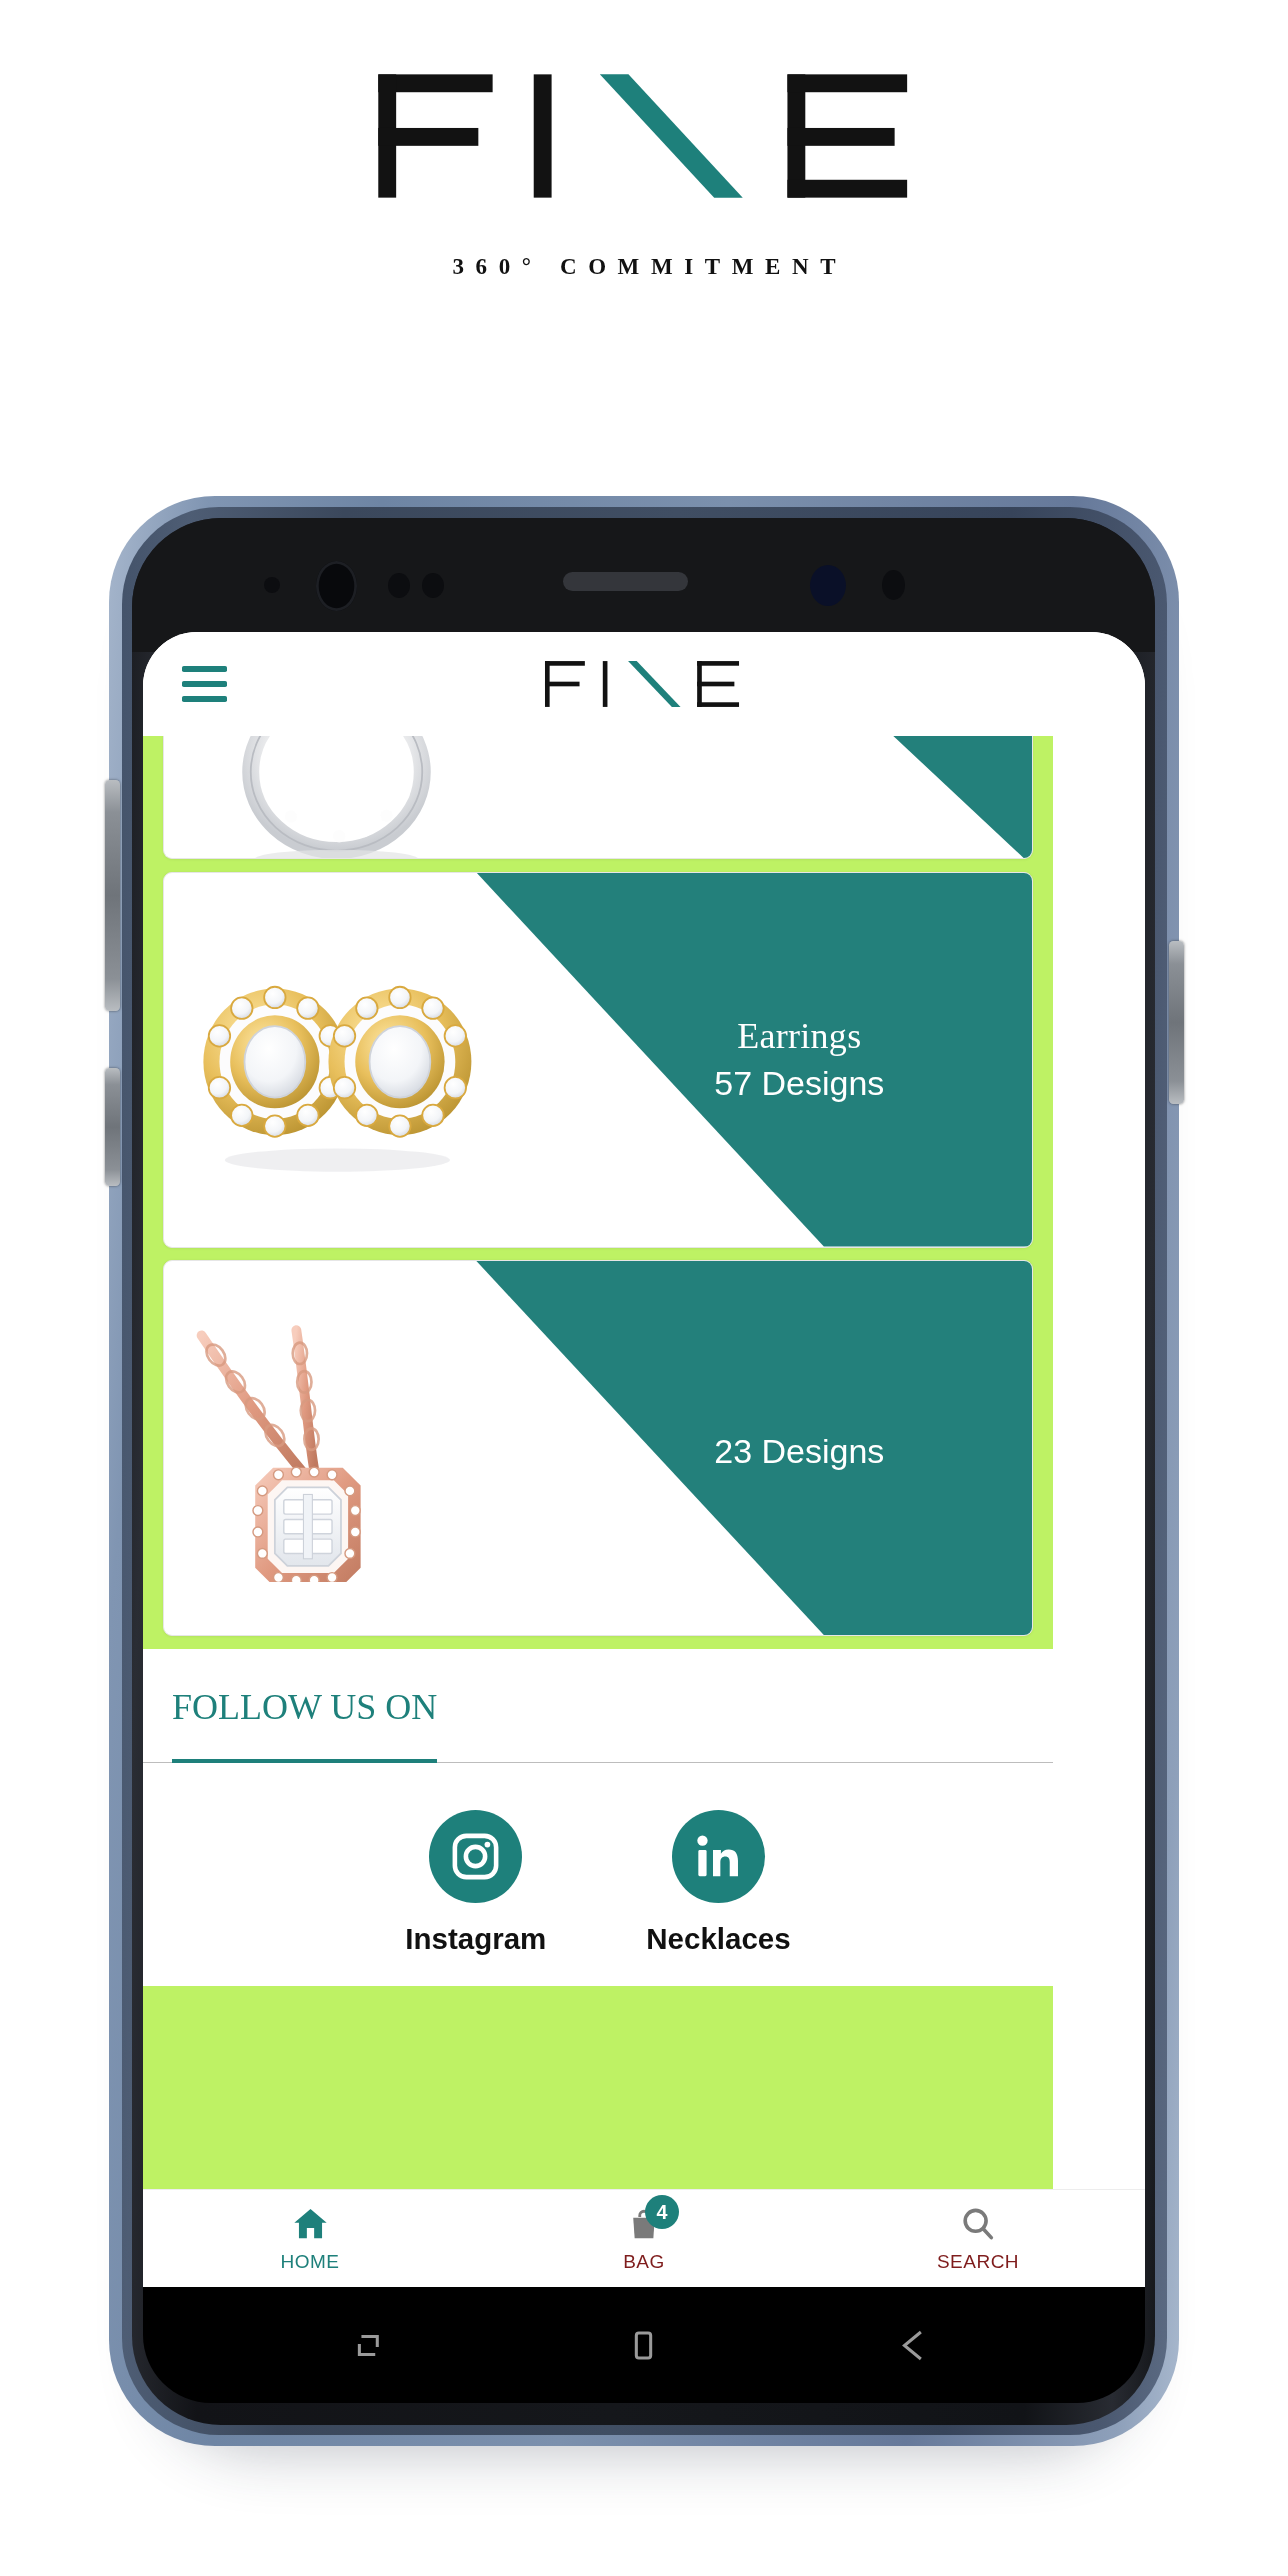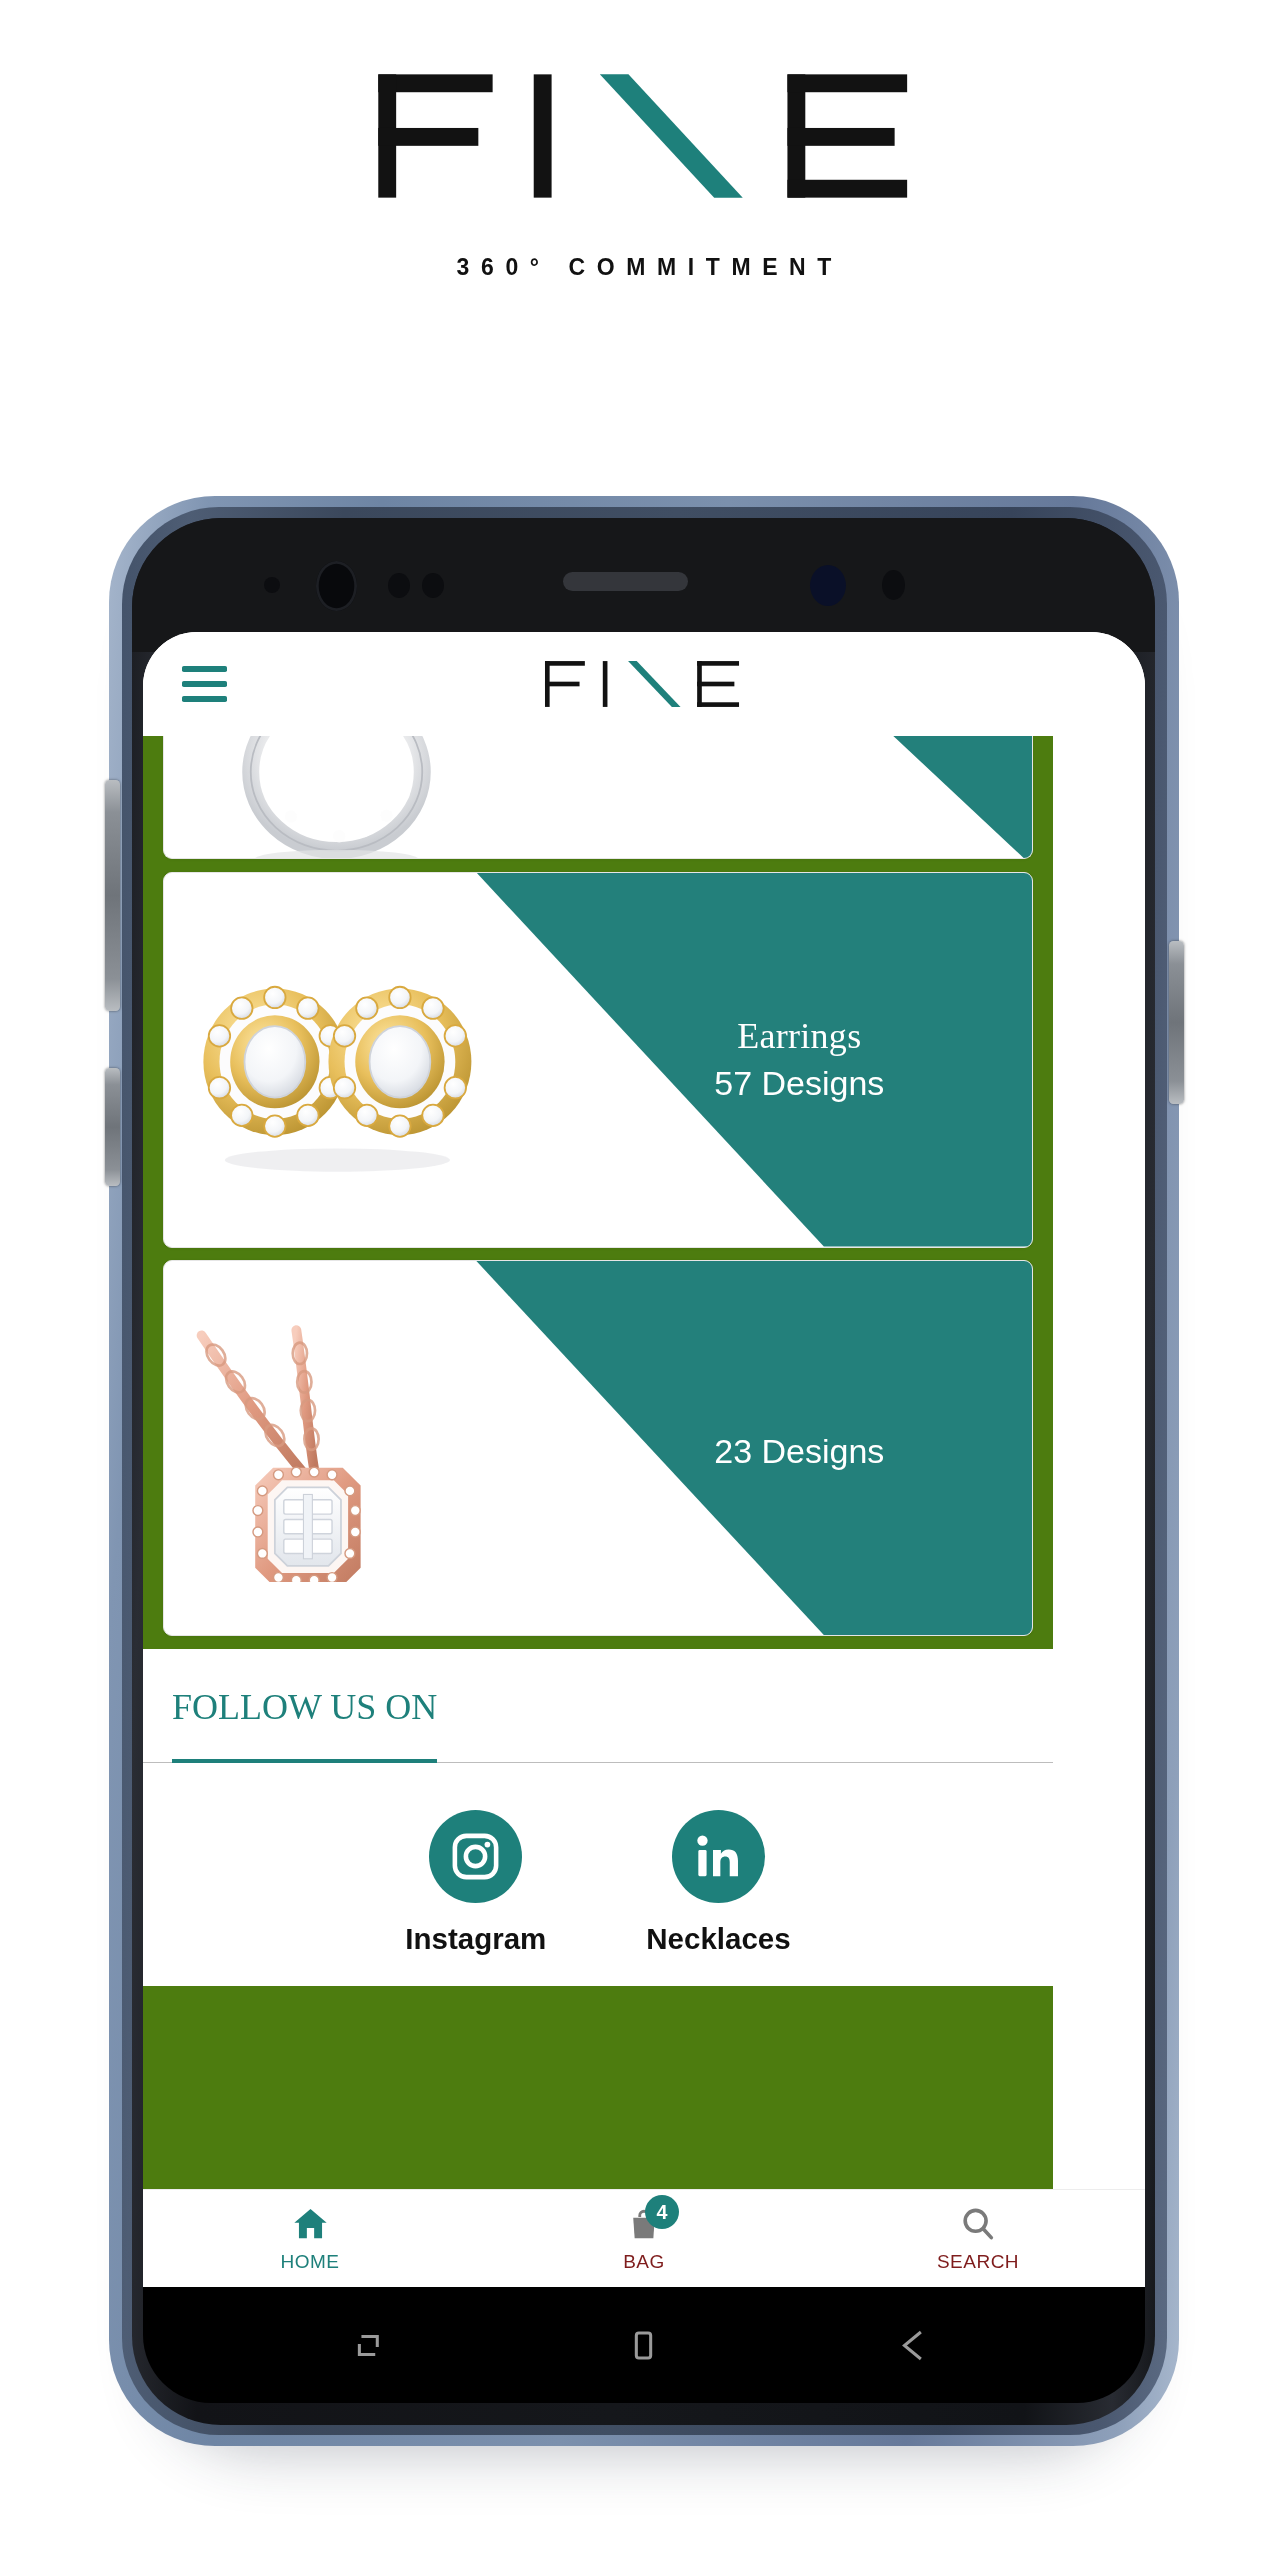--- a/index.html
+++ b/index.html
@@ -23,21 +23,21 @@
     display:flex; align-items:center; justify-content:center;
   }
   .brand-logo svg{ display:block; }
   .brand-tagline{
     margin-top:47px;
     font-size:23px;
     letter-spacing:11.6px;
     font-weight:600;
     color:#111111;
     text-indent:11.6px;
-    font-family:Liberation Sans, sans-serif;
+    font-family:Liberation Serif, serif;
   }
 
   
   .phone-wrap{
     position:absolute;
     left:109px; top:496px;
     width:1070px; height:1950px;
   }
   .phone-shadow{
     position:absolute;
@@ -141,21 +141,21 @@
   .hamburger i{ display:block; height:6.3px; border-radius:1.8px; background:#1e807b; }
   .app-logo{
     position:absolute; left:0; right:0;
     display:flex; justify-content:center; pointer-events:none;
   }
 
   .app-scroll{
     position:absolute;
     top:104px; left:0;
     width:910px; height:1453px;
-    background:#4d7c0f;
+    background:#bef264;
     overflow:hidden;
   }
 
   
   .cat-card{
     position:relative;
     margin:0 19.7px 12.5px 19.7px;
     height:376px;
     background:#ffffff;
     border:0.9px solid #e6e6e6;

